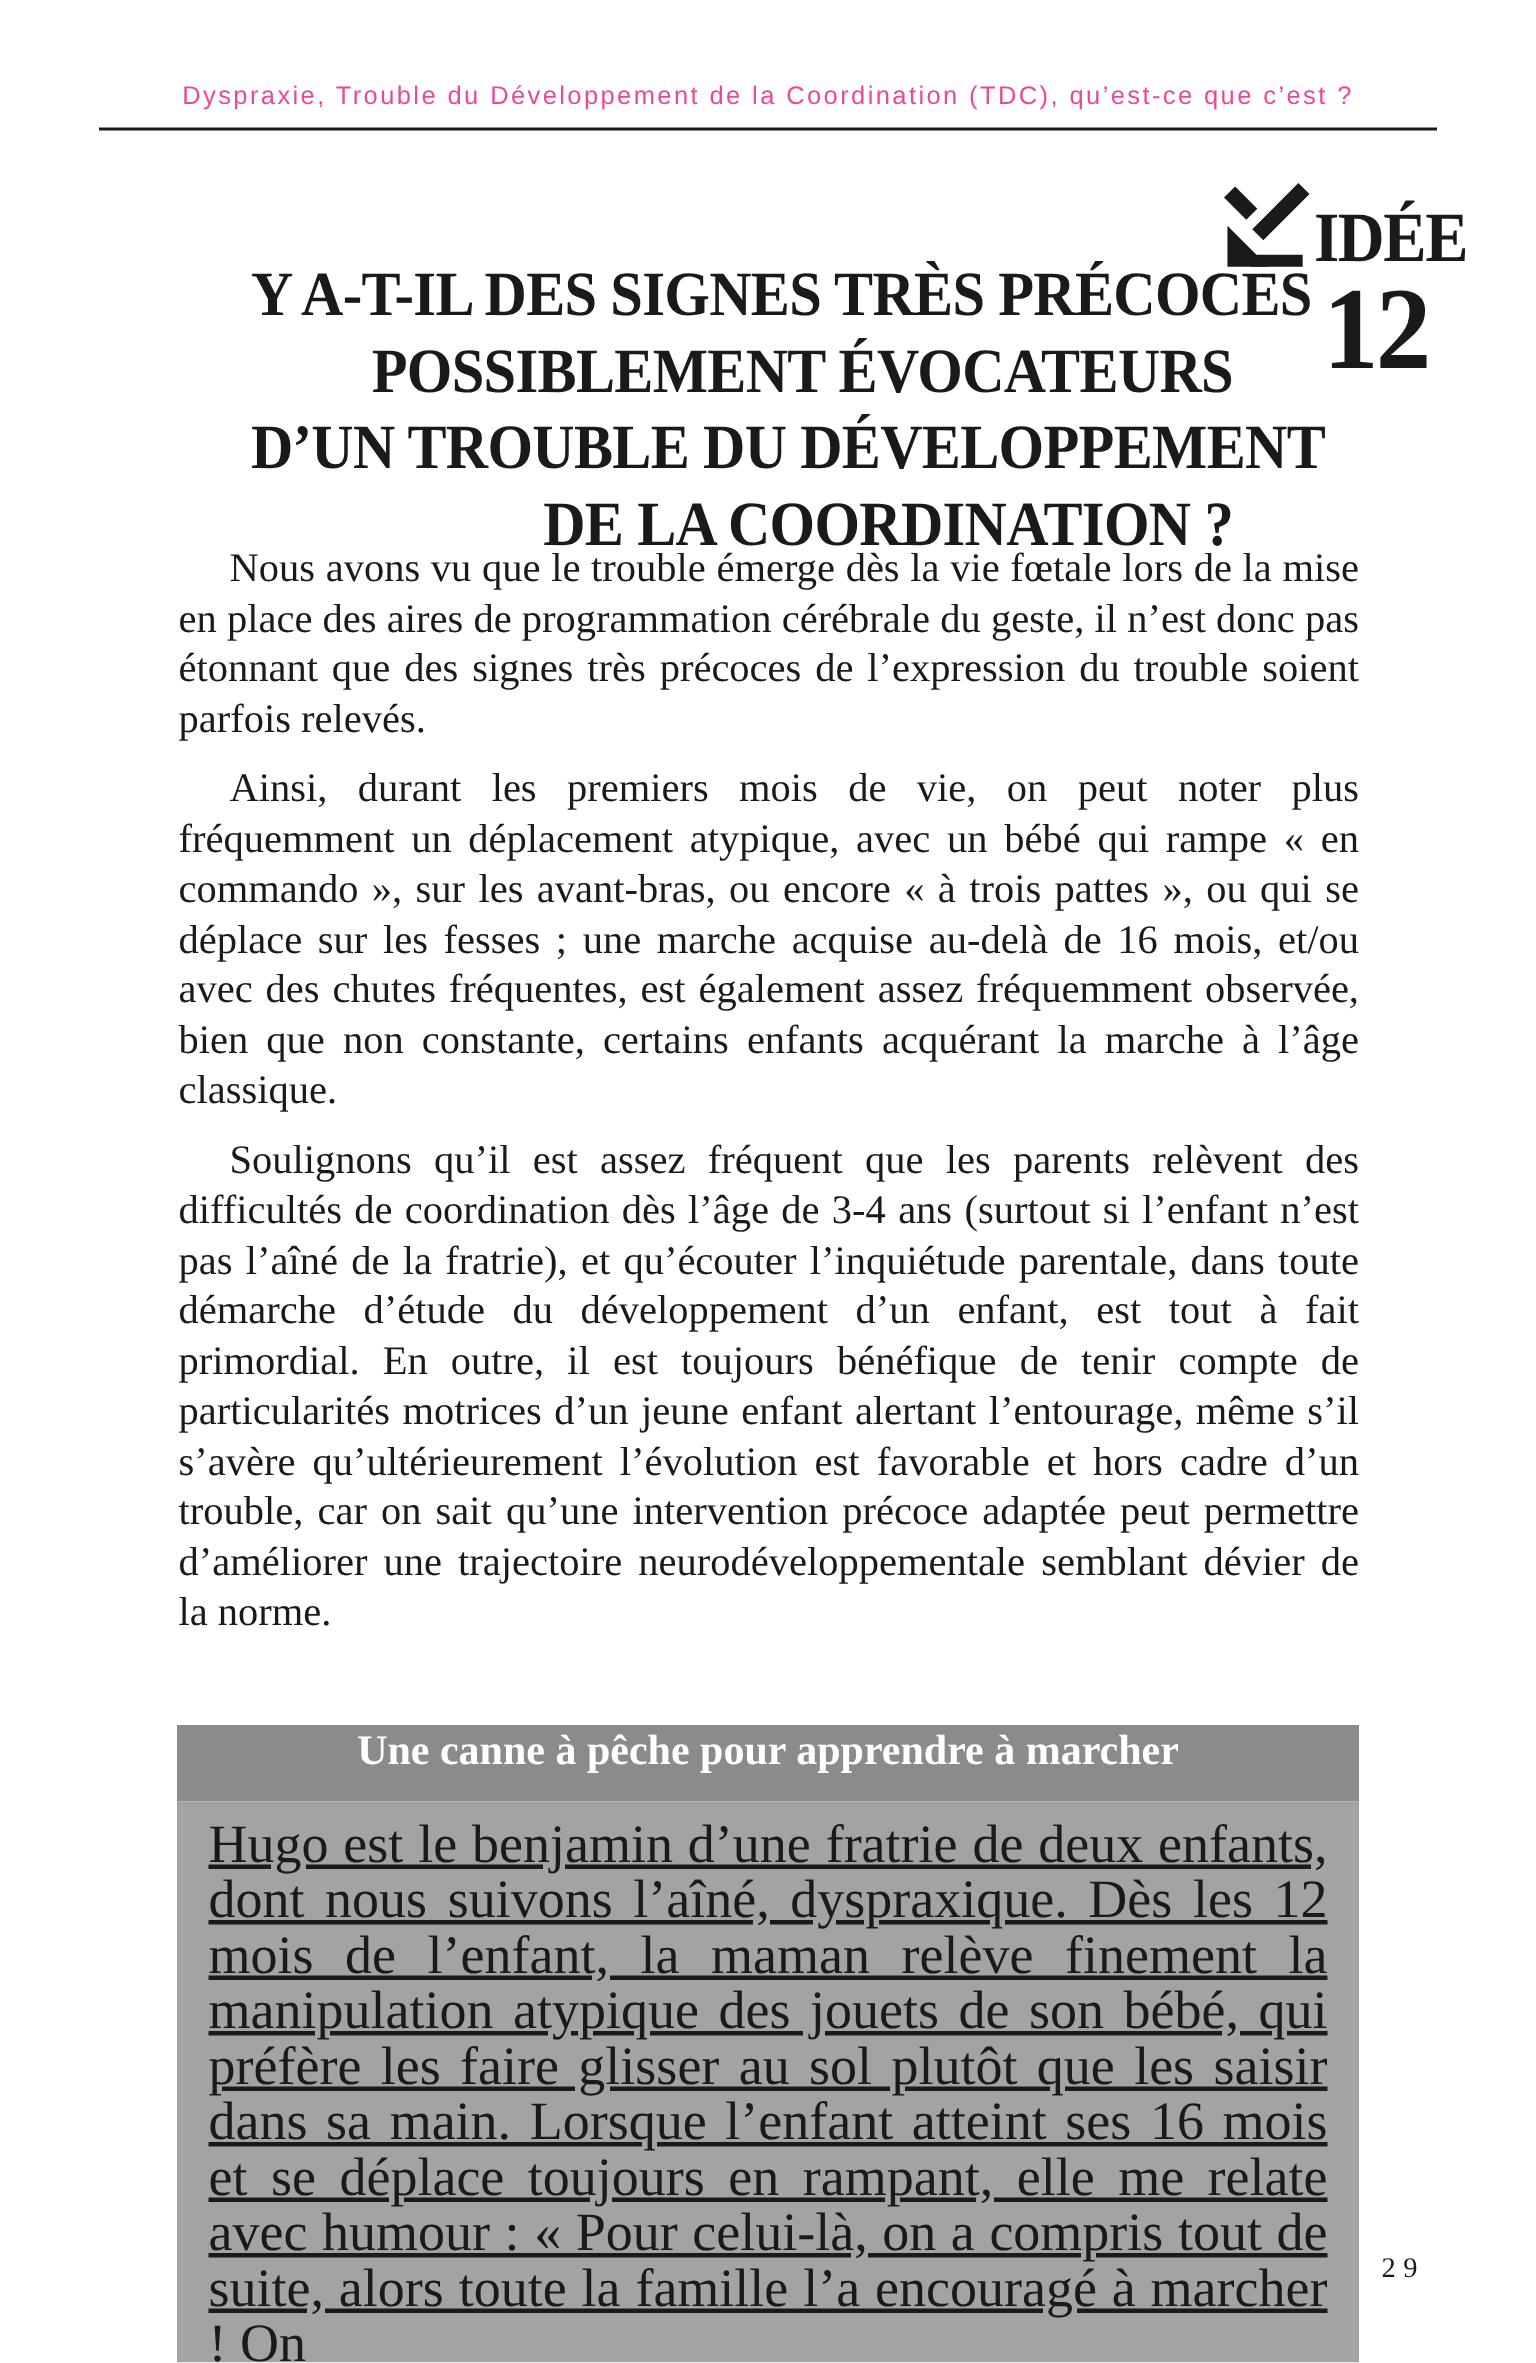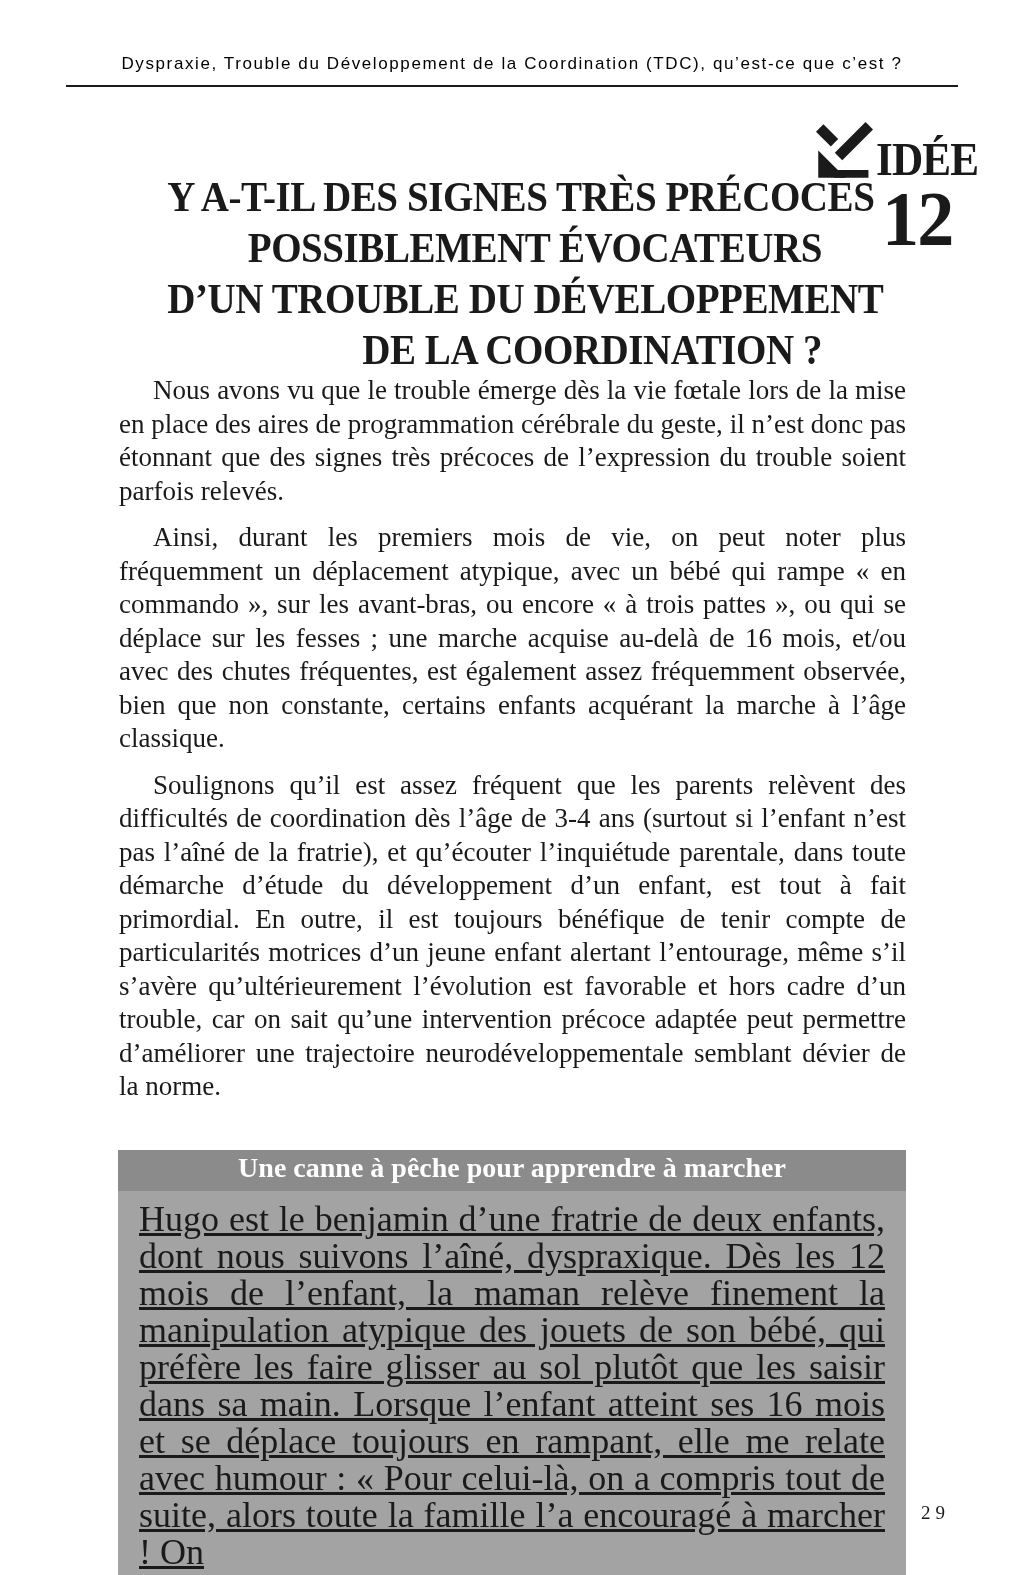--- a/index.html
+++ b/index.html
@@ -10,21 +10,21 @@
     font-family:"Liberation Serif", serif;
     color:#1a1a1a;
     overflow:hidden;
   }
   
   .running-head{
     position:absolute;left:66px;right:66px;top:54px;
     text-align:center;
     font-family:"Liberation Sans", sans-serif;
     font-size:17px;letter-spacing:1.6px;
-    color:#000000;
+    color:#ec4899;
     padding-bottom:11px;
     border-bottom:2px solid #1a1a1a;
   }
   
   .arrow-icon{position:absolute;left:816px;top:121px;width:57px;height:59px;}
   .idee-label{
     position:absolute;left:876px;top:134px;width:104px;
     font-weight:bold;font-size:47px;line-height:50px;
     transform:scaleX(.92);transform-origin:0 0;
     letter-spacing:-1px;
@@ -43,26 +43,26 @@
     transform:scaleX(.93);transform-origin:100% 0;
     letter-spacing:-0.5px;
     white-space:nowrap;
   }
   
   .body-copy{
     position:absolute;left:119px;top:362px;width:787px;
     font-size:27px;line-height:33.5px;
     text-align:justify;
   }
-  .body-copy p{margin:12px 0 13px 0;text-indent:34px;}
+  .body-copy p{margin:0 0 13px 0;text-indent:34px;}
   
   .callout{position:absolute;left:118px;top:1150px;width:788px;}
   .callout-header{
     background:#8b8b8b;color:#ffffff;
-    height:41px;line-height:35px;
+    height:51px;line-height:35px;
     text-align:center;
     font-weight:bold;font-size:28px;
     transform-origin:50% 0;
   }
   .callout-body{
     background:#a3a3a3;
     padding:10px 21px 14px 21px;
     font-size:36px;line-height:37px;
     text-align:justify;
     text-decoration:underline;

